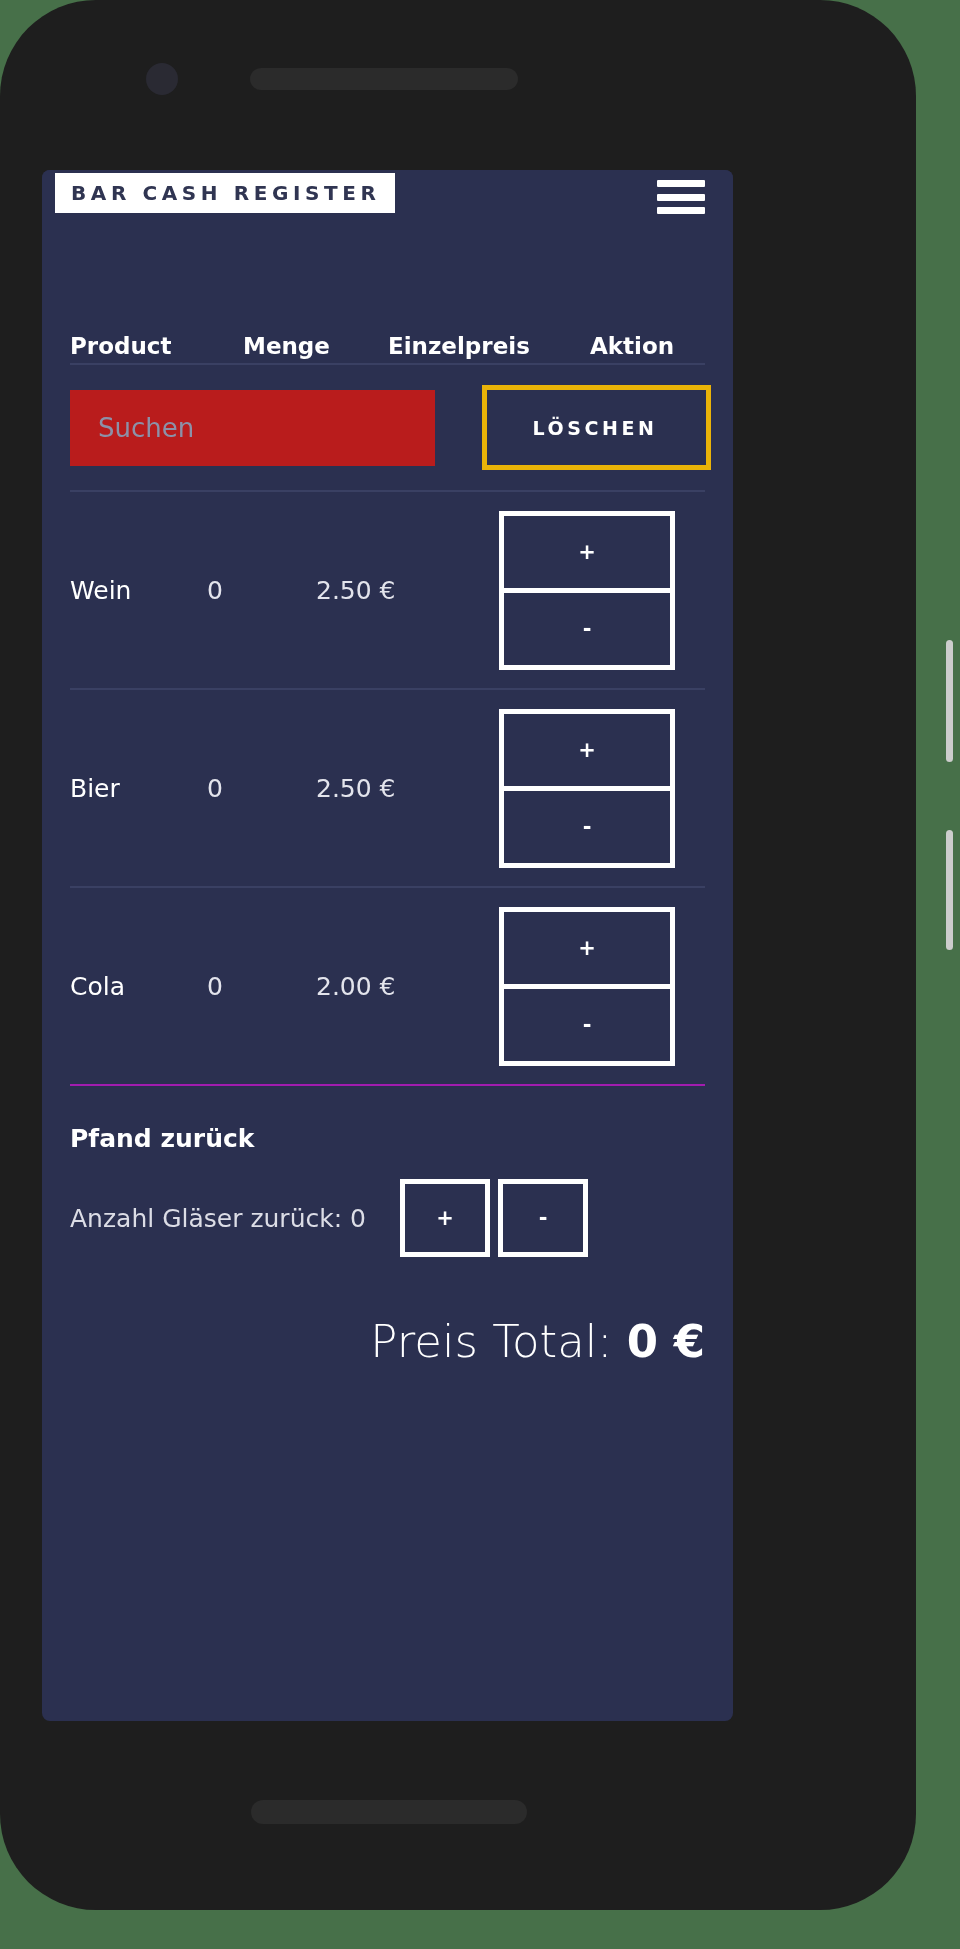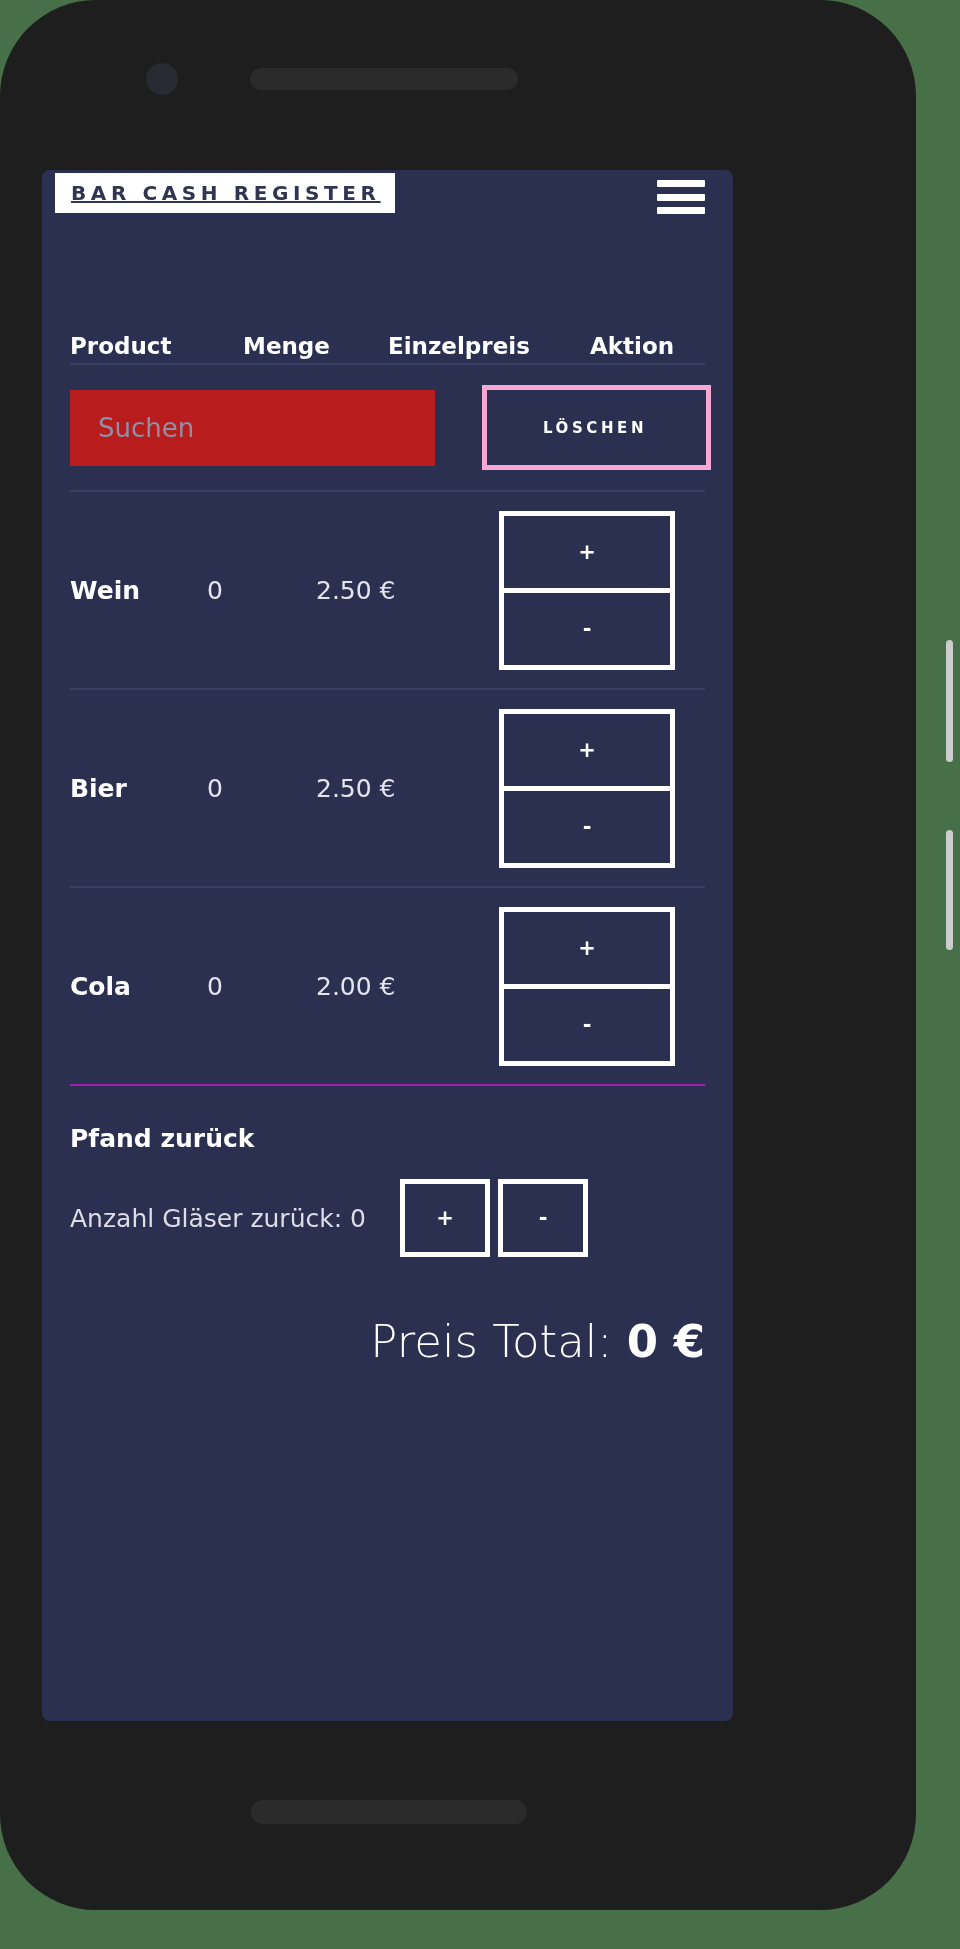--- a/index.html
+++ b/index.html
@@ -102,21 +102,20 @@
     display: flex;
     align-items: center;
     padding: 0 14px 0 16px;
   }
   #app-title-plate .title-text {
     color: #303552;
     font-size: 20px;
     font-weight: 700;
     letter-spacing: 4.6px;
     font-family: "DejaVu Sans", "Liberation Sans", sans-serif;
-    text-decoration: underline;
   }
   #menu-button {
     position: absolute;
     right: 28px;
     top: 10px;
     width: 48px;
     height: 34px;
     display: flex;
     flex-direction: column;
     justify-content: space-between;
@@ -190,39 +189,39 @@
   }
   #delete-cell {
     flex: 1;
     display: flex;
     align-items: center;
   }
   #delete-button {
     width: 229px;
     height: 85px;
     background: #2b3050;
-    border: 5px solid #f9a8d4;
-    color: #ffffff;
-    font-size: 15px;
+    border: 5px solid #eab308;
+    color: #ffffff;
+    font-size: 19px;
     font-weight: 700;
     letter-spacing: 3.6px;
     font-family: "DejaVu Sans", "Liberation Sans", sans-serif;
     cursor: pointer;
     box-sizing: border-box;
     padding-left: 3px;
   }
 
   
   .product-row {
     height: 198px;
   }
   .product-row .cell-name {
     color: #ffffff;
     font-size: 25px;
-    font-weight: 700;
+    font-weight: 400;
   }
   .product-row .cell-qty,
   .product-row .cell-price {
     color: #e3e4ec;
     font-size: 25px;
     font-weight: 400;
   }
   .stepper-vertical {
     width: 176px;
     height: 159px;

